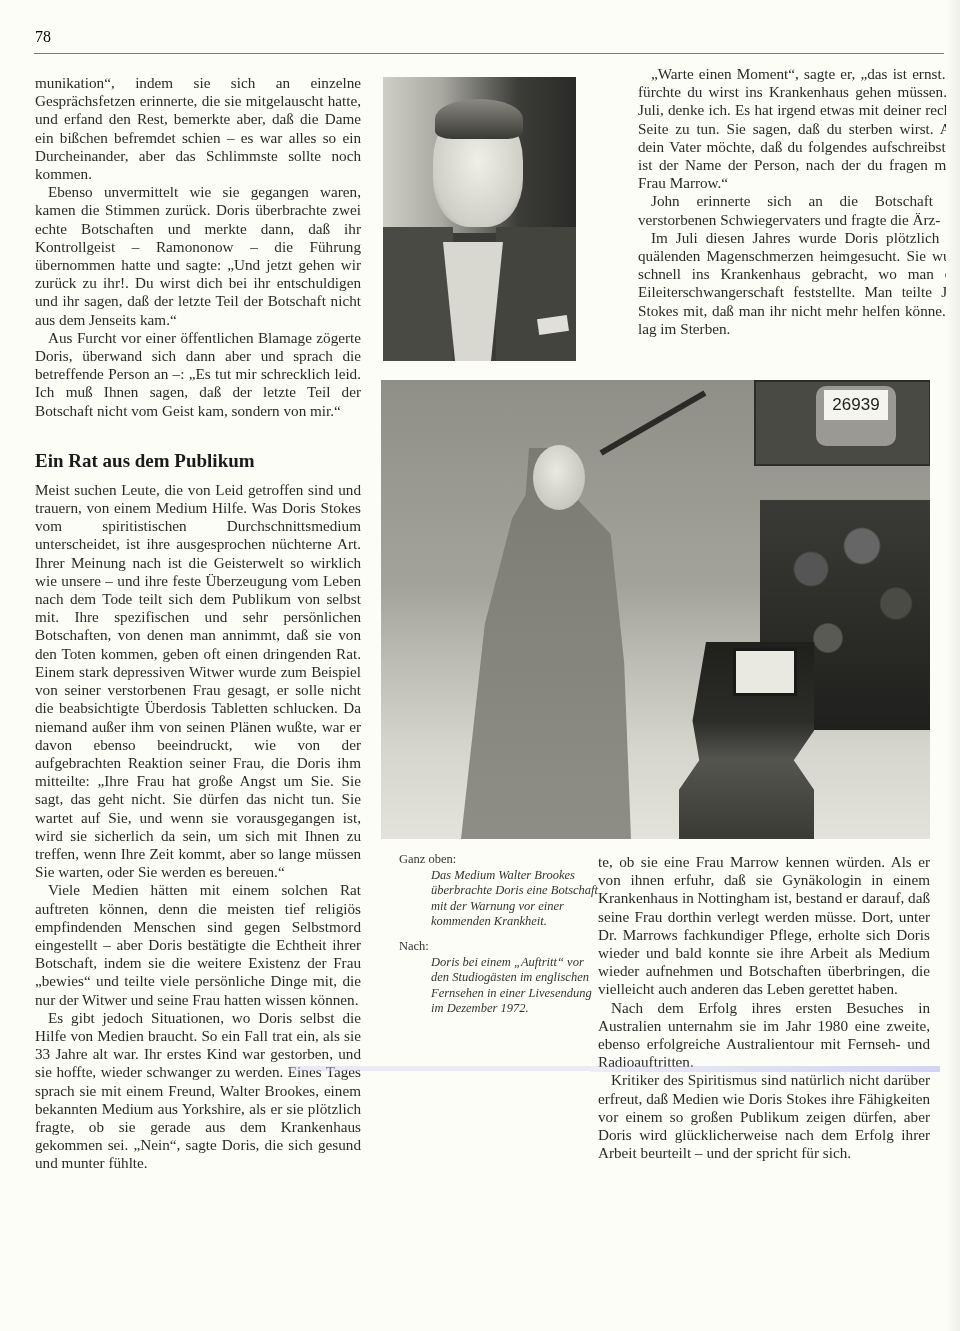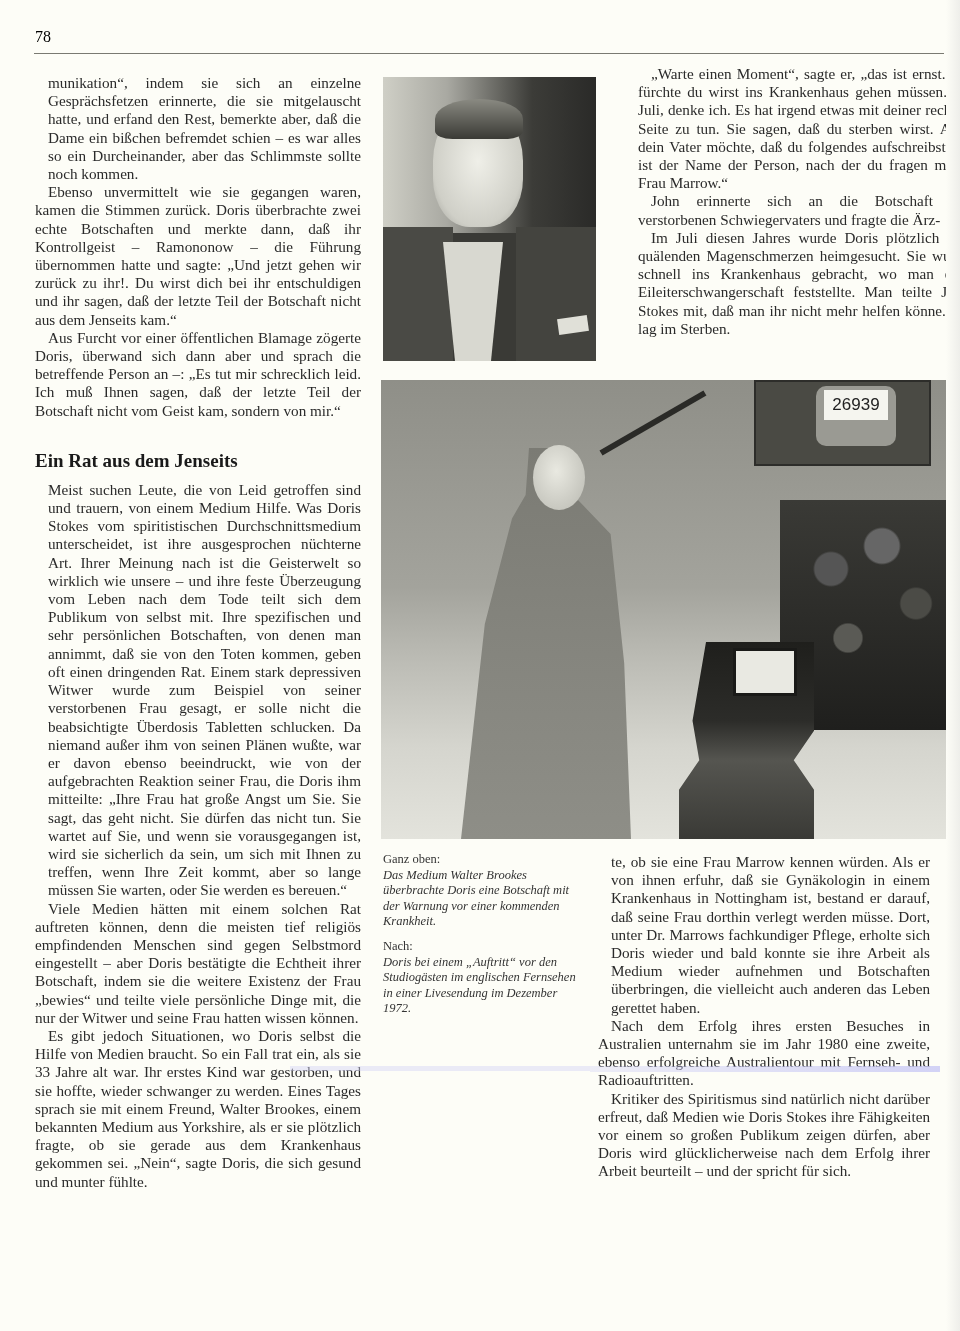--- a/index.html
+++ b/index.html
@@ -20,30 +20,30 @@
   .right-edge {
     position: absolute; right: 0; top: 0; width: 14px; height: 1331px;
     background: linear-gradient(to right, #fdfdf7, #eeeeea);
   }
   .col {
     position: absolute;
     font-size: 15.2px; line-height: 18.2px;
     text-align: justify;
   }
   .col p { margin: 0; text-indent: 13px; }
-  .col p.noindent { text-indent: 0; margin-left: 13px; }
+  .col p.noindent { text-indent: 0; }
   .col-left { left: 35px; top: 74px; width: 326px; }
   .col-right-top { left: 598px; top: 65px; width: 332px; margin-left: 40px; }
   .col-right-bottom { left: 598px; top: 853px; width: 332px; }
   h2.section-heading {
     margin: 0; font-size: 19px; line-height: 22px; font-weight: bold;
     color: #1a1a1a; text-align: left;
   }
   .photo {
-    position: absolute; overflow: hidden; padding-left: 20px;
+    position: absolute; overflow: hidden;
   }
   .photo-portrait {
     left: 383px; top: 77px; width: 193px; height: 284px;
     background:
       radial-gradient(ellipse 38px 52px at 95px 100px, #e8e8e0 0%, #c9c9c0 60%, transparent 100%),
       radial-gradient(ellipse 30px 18px at 100px 40px, #4a4a44 0%, #6a6a62 70%, transparent 100%),
       linear-gradient(to bottom, transparent 55%, #3a3a36 55%),
       linear-gradient(to right, #cfcfc6 0%, #a9a9a2 30%, #3c3c38 70%, #2a2a28 100%);
   }
   .portrait-shirt {
@@ -115,25 +115,25 @@
   .studio-camera {
     position: absolute; left: 298px; top: 262px; width: 135px; height: 197px;
     background: linear-gradient(to bottom, #1f1f1c 0%, #2c2c29 40%, #555550 60%, #3a3a36 100%);
     clip-path: polygon(20% 0, 100% 0, 100% 45%, 85% 60%, 100% 75%, 100% 100%, 0 100%, 0 75%, 15% 60%, 10% 40%);
   }
   .studio-monitor {
     position: absolute; left: 352px; top: 268px; width: 58px; height: 42px;
     background: #e9e9e2; border: 3px solid #1a1a18;
   }
   .caption {
-    position: absolute; left: 383px; top: 852px; width: 205px;
+    position: absolute; left: 399px; top: 852px; width: 205px;
     font-size: 12.5px; line-height: 15.6px; color: #333;
   }
   .caption .cap-label { font-style: normal; }
-  .caption .cap-text { font-style: italic; }
+  .caption .cap-text { font-style: italic; margin-left: 32px; }
   .caption .cap-block { margin-bottom: 9px; }
   .scan-artifact {
     position: absolute; left: 590px; top: 1066px; width: 350px; height: 6px;
     background: linear-gradient(to right, rgba(200,200,245,0.3), rgba(200,200,245,0.8));
   }
   .scan-artifact-dot {
     position: absolute; left: 952px; top: 1063px; width: 8px; height: 10px;
     background: #14143a;
   }
   .scan-artifact-left {
@@ -145,21 +145,21 @@
 <body>
 
 <div class="page-number">78</div>
 <div class="header-rule"></div>
 
 <div class="col col-left">
   <p class="noindent">munikation“, indem sie sich an einzelne Gesprächsfetzen erinnerte, die sie mitgelauscht hatte, und erfand den Rest, bemerkte aber, daß die Dame ein bißchen befremdet schien – es war alles so ein Durcheinander, aber das Schlimmste sollte noch kommen.</p>
   <p>Ebenso unvermittelt wie sie gegangen waren, kamen die Stimmen zurück. Doris überbrachte zwei echte Botschaften und merkte dann, daß ihr Kontrollgeist – Ramononow – die Führung übernommen hatte und sagte: „Und jetzt gehen wir zurück zu ihr!. Du wirst dich bei ihr entschuldigen und ihr sagen, daß der letzte Teil der Botschaft nicht aus dem Jenseits kam.“</p>
   <p>Aus Furcht vor einer öffentlichen Blamage zögerte Doris, überwand sich dann aber und sprach die betreffende Person an –: „Es tut mir schrecklich leid. Ich muß Ihnen sagen, daß der letzte Teil der Botschaft nicht vom Geist kam, sondern von mir.“</p>
   <div style="height:30px"></div>
-  <h2 class="section-heading">Ein Rat aus dem Jenseits</h2>
+  <h2 class="section-heading">Ein Rat aus dem Publikum</h2>
   <div style="height:9px"></div>
   <p class="noindent">Meist suchen Leute, die von Leid getroffen sind und trauern, von einem Medium Hilfe. Was Doris Stokes vom spiritistischen Durchschnittsmedium unterscheidet, ist ihre ausgesprochen nüchterne Art. Ihrer Meinung nach ist die Geisterwelt so wirklich wie unsere – und ihre feste Überzeugung vom Leben nach dem Tode teilt sich dem Publikum von selbst mit. Ihre spezifischen und sehr persönlichen Botschaften, von denen man annimmt, daß sie von den Toten kommen, geben oft einen dringenden Rat. Einem stark depressiven Witwer wurde zum Beispiel von seiner verstorbenen Frau gesagt, er solle nicht die beabsichtigte Überdosis Tabletten schlucken. Da niemand außer ihm von seinen Plänen wußte, war er davon ebenso beeindruckt, wie von der aufgebrachten Reaktion seiner Frau, die Doris ihm mitteilte: „Ihre Frau hat große Angst um Sie. Sie sagt, das geht nicht. Sie dürfen das nicht tun. Sie wartet auf Sie, und wenn sie vorausgegangen ist, wird sie sicherlich da sein, um sich mit Ihnen zu treffen, wenn Ihre Zeit kommt, aber so lange müssen Sie warten, oder Sie werden es bereuen.“</p>
   <p>Viele Medien hätten mit einem solchen Rat auftreten können, denn die meisten tief religiös empfindenden Menschen sind gegen Selbstmord eingestellt – aber Doris bestätigte die Echtheit ihrer Botschaft, indem sie die weitere Existenz der Frau „bewies“ und teilte viele persönliche Dinge mit, die nur der Witwer und seine Frau hatten wissen können.</p>
   <p>Es gibt jedoch Situationen, wo Doris selbst die Hilfe von Medien braucht. So ein Fall trat ein, als sie 33 Jahre alt war. Ihr erstes Kind war gestorben, und sie hoffte, wieder schwanger zu werden. Eines Tages sprach sie mit einem Freund, Walter Brookes, einem bekannten Medium aus Yorkshire, als er sie plötzlich fragte, ob sie gerade aus dem Krankenhaus gekommen sei. „Nein“, sagte Doris, die sich gesund und munter fühlte.</p>
 </div>
 
 <div class="photo photo-portrait" title="Portrait of the medium Walter Brookes">
   <div class="portrait-jacket-l"></div>
   <div class="portrait-jacket-r"></div>
   <div class="portrait-shirt"></div>

